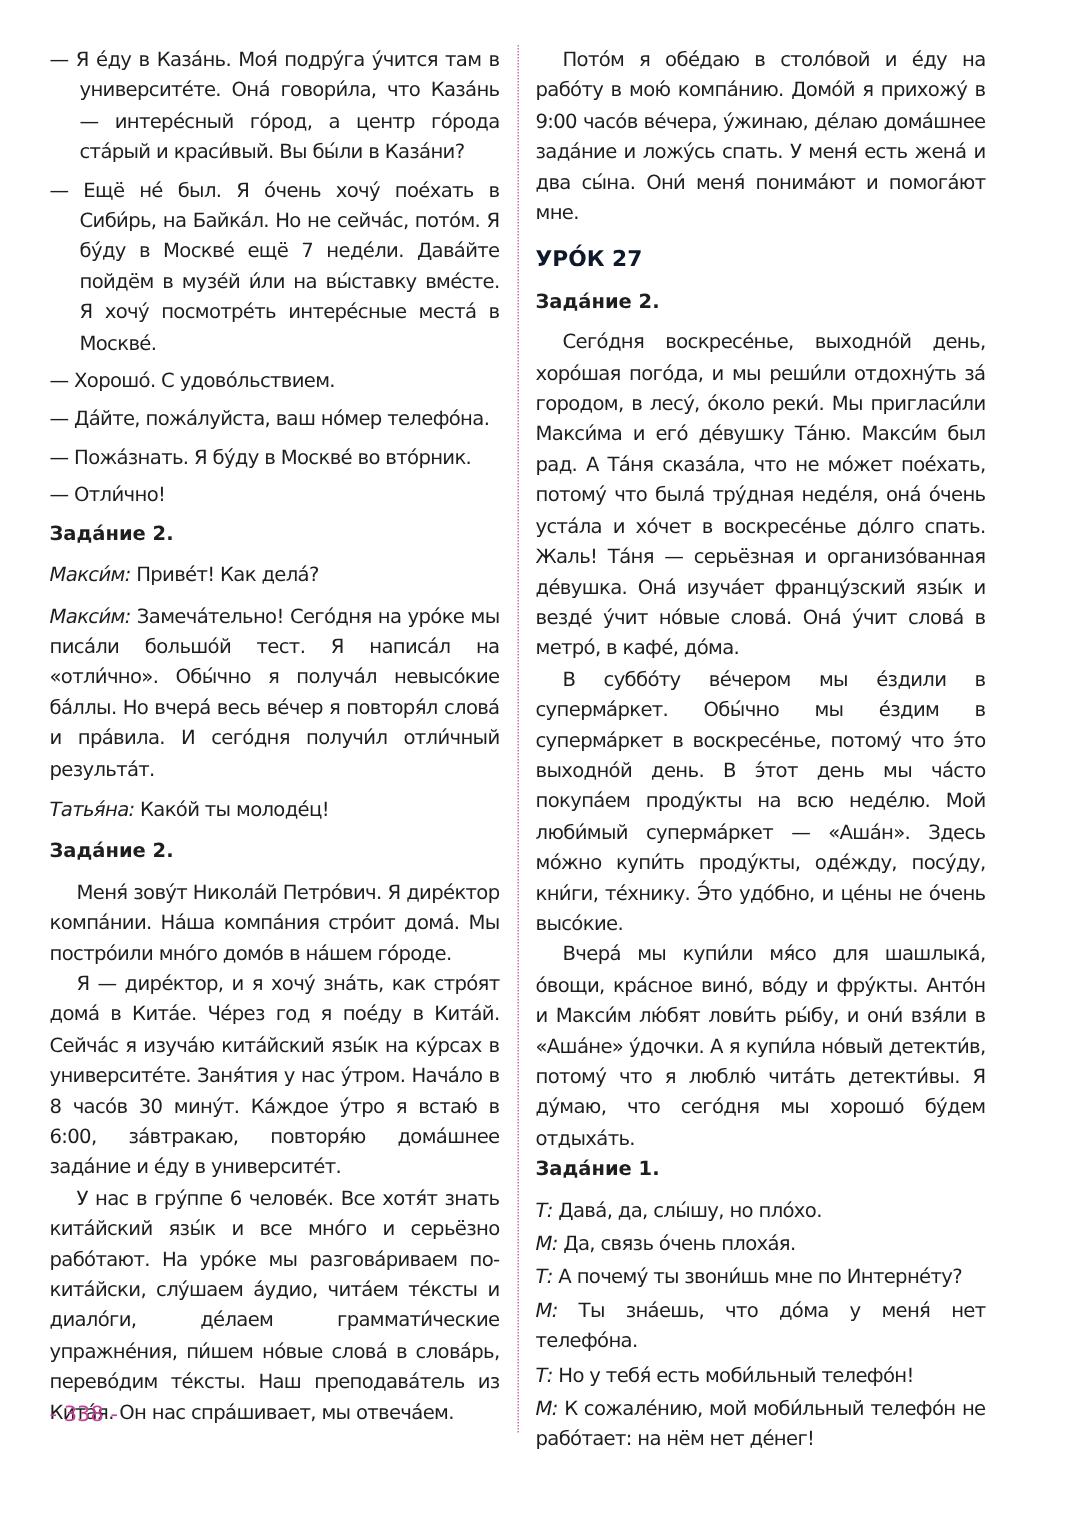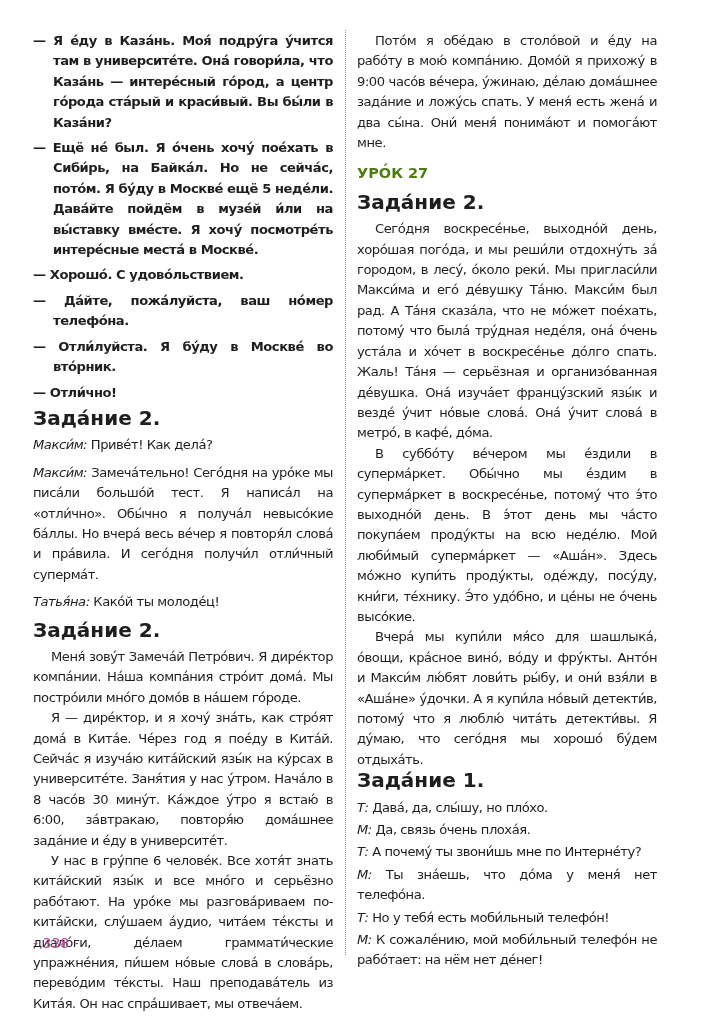--- a/index.html
+++ b/index.html
@@ -3,47 +3,47 @@
 <meta charset="utf-8">
 <style>
   html, body { margin:0; padding:0; background:#ffffff; }
   body { width:724px; height:1024px; position:relative; overflow:hidden;
          font-family:"DejaVu Sans", sans-serif; color:#1e1e1e; }
   .col { position:absolute; top:31px; font-size:13.1px; line-height:20.4px; letter-spacing:-0.45px; }
   .col.left { left:33px; width:300px; }
   .col.right { left:357px; width:300px; }
   .divider { position:absolute; left:345px; top:30px; height:925px; border-left:1px dotted #d46fb2; }
   p { margin:0; text-align:justify; }
-  .dash { padding-left:20px; text-indent:-20px; margin-bottom:5px;font-weight:bold; }
+  .dash { padding-left:20px; text-indent:-20px; margin-bottom:5px; }
   .ind { text-indent:18px; }
   .dlg { margin-bottom:7px; }
-  .lesson { color:#4d7c0f; font-weight:bold; font-size:14.5px; margin:24px 0 8px 0; letter-spacing:0; }
-  .task { font-weight:bold; font-size:20px; margin:0 0 7px 0; letter-spacing:0; }
+  .lesson { color:#0f172a; font-weight:bold; font-size:14.5px; margin:24px 0 8px 0; letter-spacing:0; }
+  .task { font-weight:bold; font-size:13px; margin:0 0 7px 0; letter-spacing:0; }
   .spk { font-style:italic; }
   .page-num { position:absolute; left:33px; top:935px; color:#c2439a; font-size:14px; }
   .tight .dlg { margin-bottom:2px; }
 </style>
 </head>
 <body>
 
 <div class="col left">
   <p class="dash">— Я е́ду в Каза́нь. Моя́ подру́га у́чится там в университе́те. Она́ говори́ла, что Каза́нь — интере́сный го́род, а центр го́рода ста́рый и краси́вый. Вы бы́ли в Каза́ни?</p>
-  <p class="dash">— Ещё не́ был. Я о́чень хочу́ пое́хать в Сиби́рь, на Байка́л. Но не сейча́с, пото́м. Я бу́ду в Москве́ ещё 5 неде́ли. Дава́йте пойдём в музе́й и́ли на вы́ставку вме́сте. Я хочу́ посмотре́ть интере́сные места́ в Москве́.</p>
+  <p class="dash">— Ещё не́ был. Я о́чень хочу́ пое́хать в Сиби́рь, на Байка́л. Но не сейча́с, пото́м. Я бу́ду в Москве́ ещё 7 неде́ли. Дава́йте пойдём в музе́й и́ли на вы́ставку вме́сте. Я хочу́ посмотре́ть интере́сные места́ в Москве́.</p>
   <p class="dash">— Хорошо́. С удово́льствием.</p>
   <p class="dash">— Да́йте, пожа́луйста, ваш но́мер телефо́на.</p>
-  <p class="dash">— Отли́луйста. Я бу́ду в Москве́ во вто́рник.</p>
+  <p class="dash">— Пожа́знать. Я бу́ду в Москве́ во вто́рник.</p>
   <p class="dash">— Отли́чно!</p>
 
   <div class="task">Зада́ние 2.</div>
   <p class="dlg"><span class="spk">Макси́м:</span><span> Приве́т! Как дела́?</span></p>
-  <p class="dlg"><span class="spk">Макси́м:</span><span> Замеча́тельно! Сего́дня на уро́ке мы писа́ли большо́й тест. Я написа́л на «отли́чно». Обы́чно я получа́л невысо́кие ба́ллы. Но вчера́ весь ве́чер я повторя́л слова́ и пра́вила. И сего́дня получи́л отли́чный суперма́т.</span></p>
+  <p class="dlg"><span class="spk">Макси́м:</span><span> Замеча́тельно! Сего́дня на уро́ке мы писа́ли большо́й тест. Я написа́л на «отли́чно». Обы́чно я получа́л невысо́кие ба́ллы. Но вчера́ весь ве́чер я повторя́л слова́ и пра́вила. И сего́дня получи́л отли́чный результа́т.</span></p>
   <p class="dlg"><span class="spk">Татья́на:</span><span> Како́й ты молоде́ц!</span></p>
 
   <div class="task">Зада́ние 2.</div>
-  <p class="ind">Меня́ зову́т Замеча́й Петро́вич. Я дире́ктор компа́нии. На́ша компа́ния стро́ит дома́. Мы постро́или мно́го домо́в в на́шем го́роде.</p>
+  <p class="ind">Меня́ зову́т Никола́й Петро́вич. Я дире́ктор компа́нии. На́ша компа́ния стро́ит дома́. Мы постро́или мно́го домо́в в на́шем го́роде.</p>
   <p class="ind">Я — дире́ктор, и я хочу́ зна́ть, как стро́ят дома́ в Кита́е. Че́рез год я пое́ду в Кита́й. Сейча́с я изуча́ю кита́йский язы́к на ку́рсах в университе́те. Заня́тия у нас у́тром. Нача́ло в 8 часо́в 30 мину́т. Ка́ждое у́тро я встаю́ в 6:00, за́втракаю, повторя́ю дома́шнее зада́ние и е́ду в университе́т.</p>
   <p class="ind">У нас в гру́ппе 6 челове́к. Все хотя́т знать кита́йский язы́к и все мно́го и серьёзно рабо́тают. На уро́ке мы разгова́риваем по-кита́йски, слу́шаем а́удио, чита́ем те́ксты и диало́ги, де́лаем граммати́ческие упражне́ния, пи́шем но́вые слова́ в слова́рь, перево́дим те́ксты. Наш преподава́тель из Кита́я. Он нас спра́шивает, мы отвеча́ем.</p>
 </div>
 
 <div class="divider"></div>
 
 <div class="col right">
   <p class="ind">Пото́м я обе́даю в столо́вой и е́ду на рабо́ту в мою́ компа́нию. Домо́й я прихожу́ в 9:00 часо́в ве́чера, у́жинаю, де́лаю дома́шнее зада́ние и ложу́сь спать. У меня́ есть жена́ и два сы́на. Они́ меня́ понима́ют и помога́ют мне.</p>
 
   <div class="lesson" style="margin-top:10px">УРО́К 27</div>

